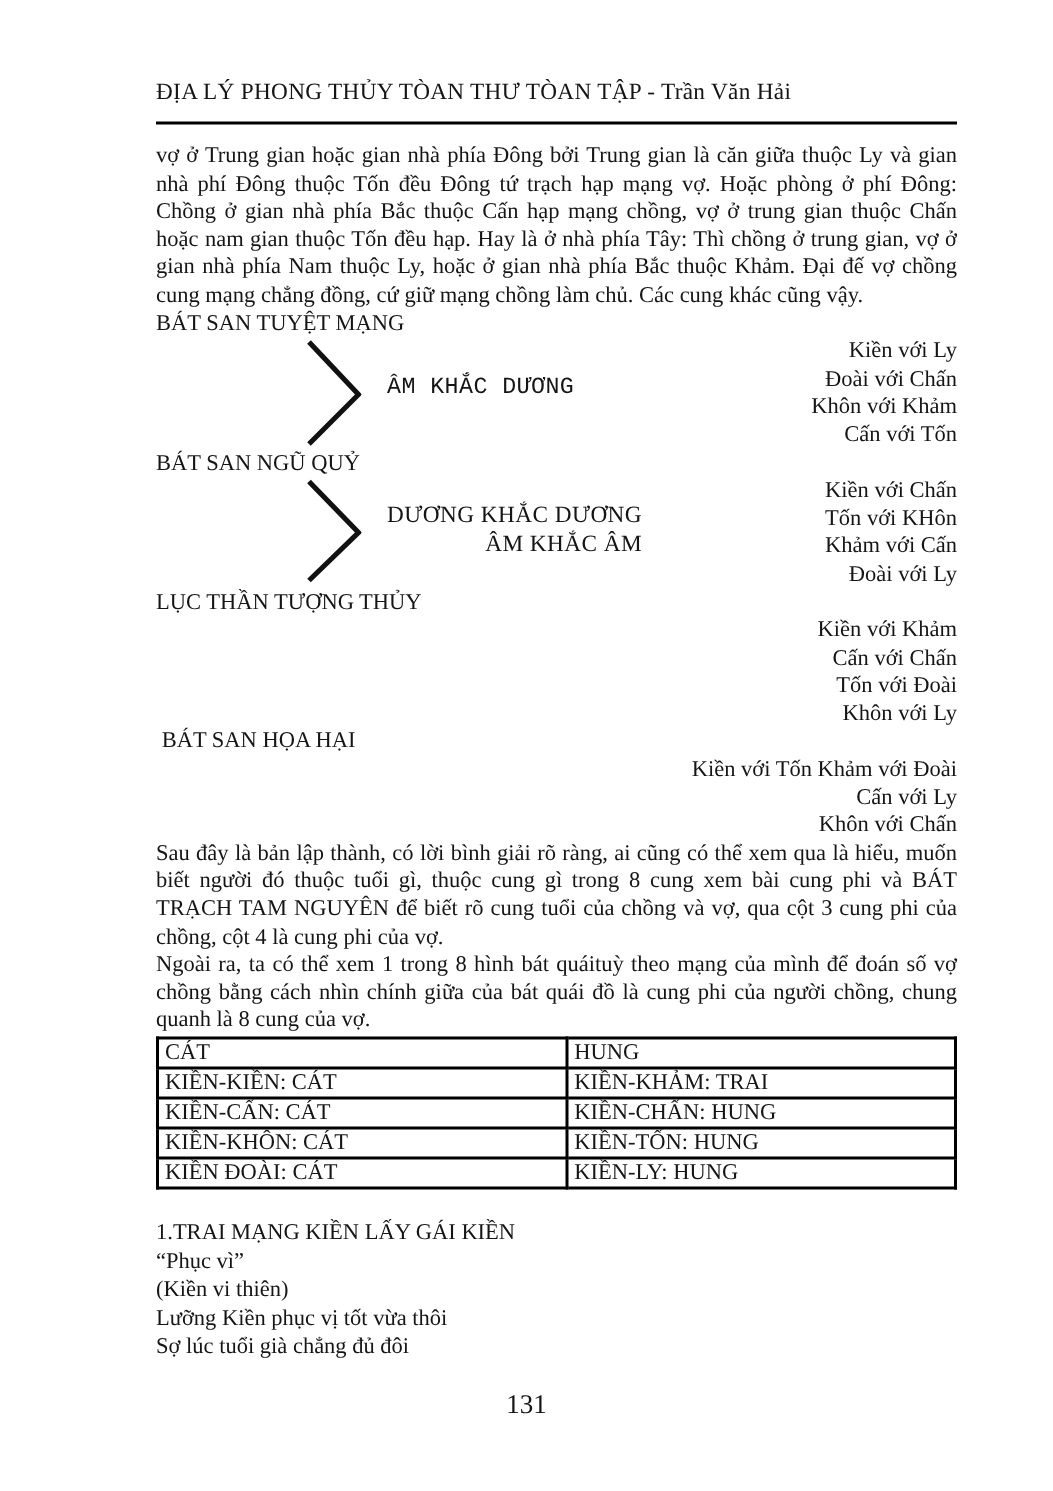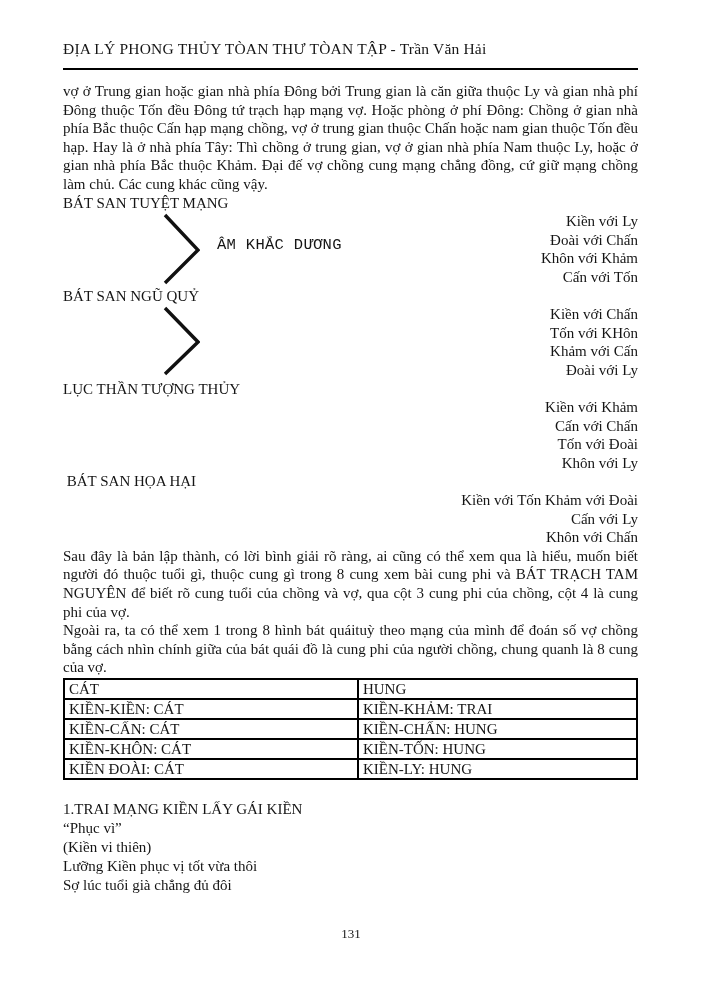--- a/index.html
+++ b/index.html
@@ -3,21 +3,21 @@
 <meta charset="utf-8">
 <style>
   * { margin:0; padding:0; box-sizing:border-box; }
   html,body { background:#e9e9e9; }
   .page {
     width:702px; height:994px; margin:0 auto; position:relative;
     background:#ffffff; color:#151515;
     font-family:"Liberation Serif","DejaVu Serif",serif;
     overflow:hidden;
   }
-  .inner { padding:39px 64px 0 63px; }
+  .inner { padding:52px 64px 0 63px;margin-left:41px; }
   .header-title { font-size:15.5px; line-height:20px; letter-spacing:0.2px; }
   .header-rule { border-bottom:2px solid #000; margin-top:9px; }
   .para { font-size:15px; line-height:18.6px; text-align:justify; }
   .para.first { margin-top:12px; }
   .line { font-size:15px; line-height:18.6px; white-space:pre-wrap; }
   .group { position:relative;text-align:right; }
   .bracket { position:absolute; left:100px; top:1px; }
   .bracket-label { position:absolute; left:154px; font-size:15.5px; letter-spacing:0.3px; }
   .bracket-label.one { top:24px;font-family:Liberation Mono, monospace; }
   .bracket-label.two { top:16px; }
@@ -28,21 +28,21 @@
   }
   table.phoi td {
     border:2px solid #000; font-size:15px; line-height:17px;
     padding:0.5px 4px; white-space:nowrap; overflow:hidden;
   }
   table.phoi td.c1 { width:51.3%; }
   .bottom { margin-top:20px; }
   .bottom .line { line-height:18.9px; }
   .footer {
     position:absolute; top:926px; left:0; right:0;
-    text-align:center; font-size:13px;
+    text-align:center; font-size:18px;
   }
 </style>
 </head>
 <body>
 
 <div class="page">
   <div class="inner">
 
     <div class="header">
       <div class="header-title">ĐỊA LÝ PHONG THỦY TÒAN THƯ  TÒAN TẬP -  Trần Văn Hải</div>
@@ -65,20 +65,24 @@
 
     <div class="line">BÁT SAN NGŨ QUỶ</div>
     <div class="group">
       <div class="line">Kiền với Chấn</div>
       <div class="line">Tốn với KHôn</div>
       <div class="line">Khảm với Cấn</div>
       <div class="line">Đoài với Ly</div>
       <svg class="bracket" width="37" height="70" viewBox="0 0 37 70">
         <path d="M2 2 L35 36 L2 68" fill="none" stroke="#111" stroke-width="3.4"></path>
       </svg>
+      <div class="bracket-label two">
+        <div>DƯƠNG KHẮC DƯƠNG</div>
+        <div>ÂM KHẮC ÂM</div>
+      </div>
     </div>
 
     <div class="line">LỤC THẦN TƯỢNG THỦY</div>
     <div class="group">
       <div class="line">Kiền với Khảm</div>
       <div class="line">Cấn với Chấn</div>
       <div class="line">Tốn với Đoài</div>
       <div class="line">Khôn với Ly</div>
     </div>
 

